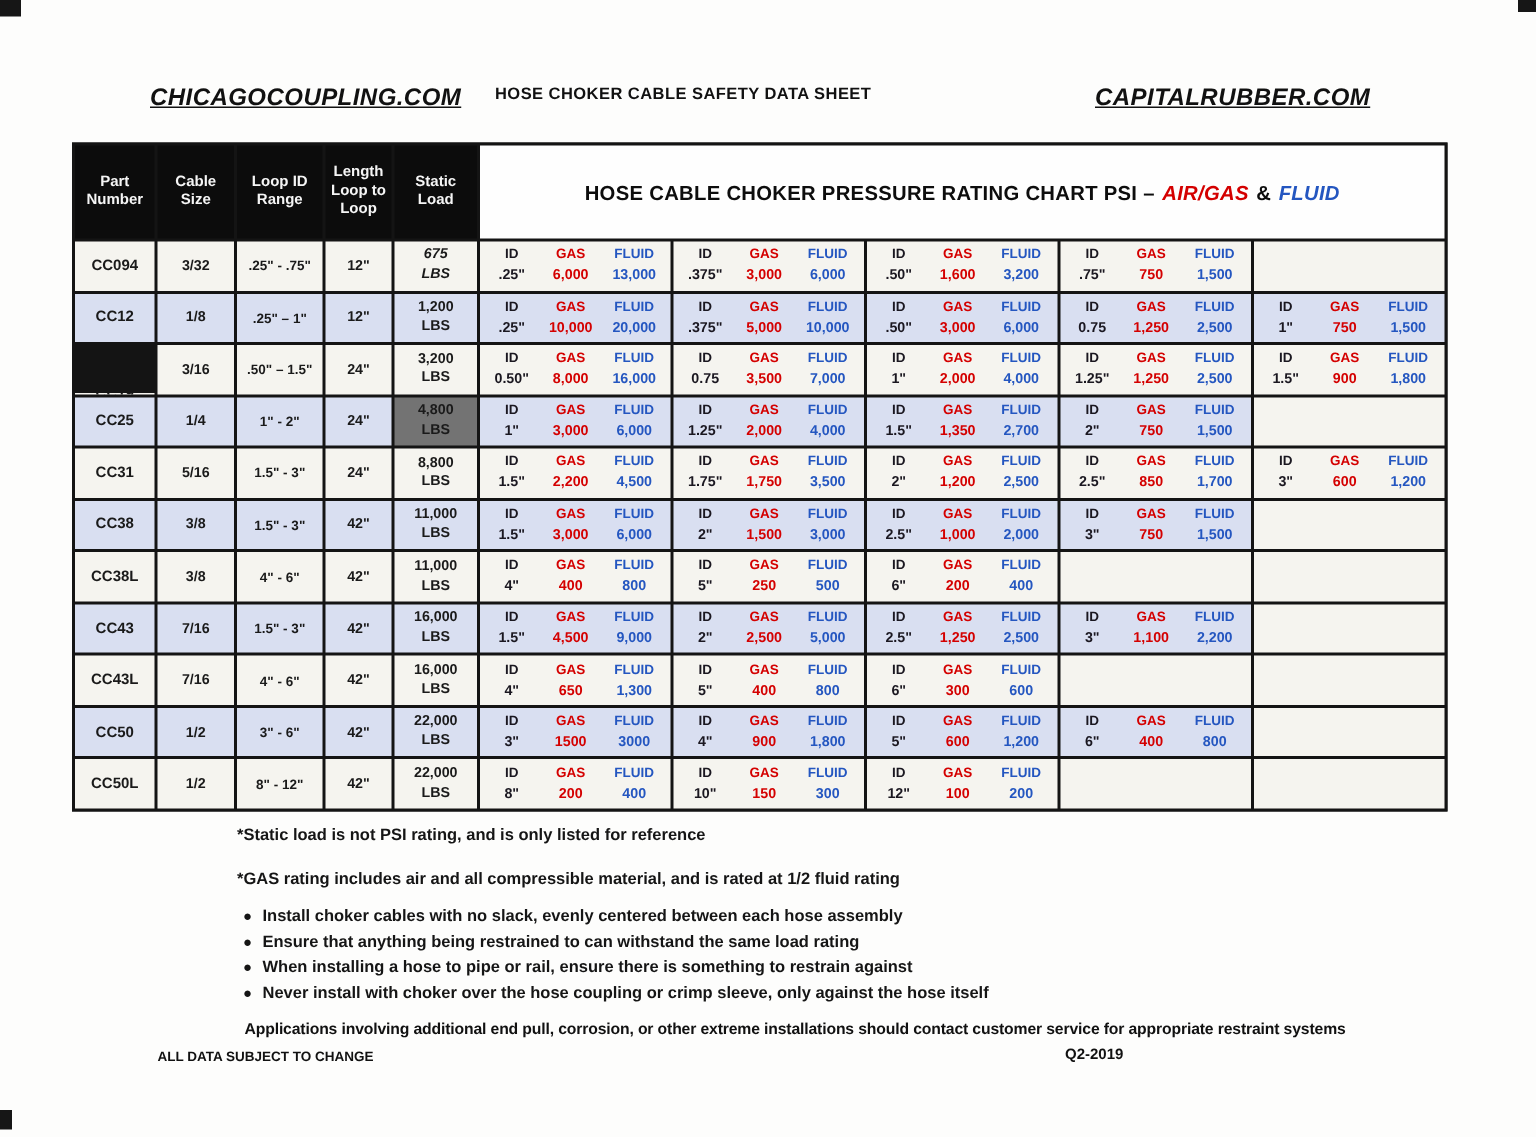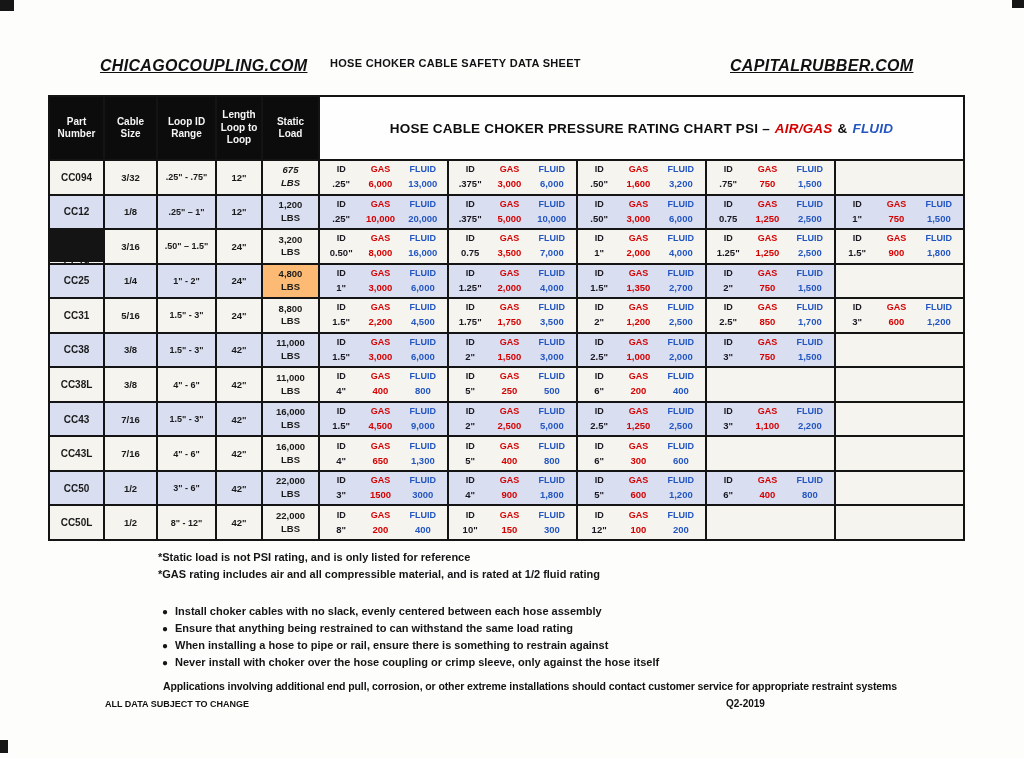--- a/index.html
+++ b/index.html
@@ -49,21 +49,21 @@
   .c-gas { color:var(--gas); }
   .c-fluid { color:var(--fluid); }
 
   
   .note { position:absolute; left:158px; font-size:11px; font-weight:600; color:#151515; }
   .bullet-row { position:absolute; left:162px; font-size:11px; font-weight:bold; color:#151515; }
   .bullet-row .dot { display:inline-block; width:13px; font-size:10px; }
   .closing { position:absolute; left:163px; font-size:10.5px; font-weight:700; color:#111;
              letter-spacing:-0.1px; }
   .footer-left { position:absolute; left:105px; top:699px; font-size:9px; font-weight:bold; color:#111; }
-  .footer-right { position:absolute; left:710px; top:698px; font-size:10px; font-weight:bold; color:#111;margin-left:16px; }
+  .footer-right { position:absolute; left:710px; top:698px; font-size:10px; font-weight:bold; color:#111; }
 </style>
 </head>
 <body>
 
 <div class="page">
   <div class="corner tl"></div>
   <div class="corner tr"></div>
   <div class="corner bl"></div>
 
   <div class="site left">CHICAGOCOUPLING.COM</div>
@@ -223,21 +223,21 @@
         <div class="gh c-gas">GAS</div>
         <div class="gh c-fluid">FLUID</div>
         <div class="gv c-id">1.5"</div>
         <div class="gv c-gas">900</div>
         <div class="gv c-fluid">1,800</div>
       </div>
       <div class="cell left-cell part" style="background: rgb(217, 223, 241);">CC25</div>
       <div class="cell left-cell cable" style="background: rgb(217, 223, 241);">1/4</div>
       <div class="cell left-cell hose" style="background: rgb(217, 223, 241);">1" - 2"</div>
       <div class="cell left-cell len" style="background: rgb(217, 223, 241);">24"</div>
-      <div class="cell load-cell" style="background: #fdba74;">
+      <div class="cell load-cell" style="background: #737373;">
         <div class="">4,800</div>
         <div class="">LBS</div>
       </div>
       <div class="group-cell" style="background: rgb(217, 223, 241);">
         <div class="gh c-id">ID</div>
         <div class="gh c-gas">GAS</div>
         <div class="gh c-fluid">FLUID</div>
         <div class="gv c-id">1"</div>
         <div class="gv c-gas">3,000</div>
         <div class="gv c-fluid">6,000</div>
@@ -536,21 +536,21 @@
         <div class="gh c-fluid">FLUID</div>
         <div class="gv c-id">12"</div>
         <div class="gv c-gas">100</div>
         <div class="gv c-fluid">200</div>
       </div>
       <div class="group-cell empty"></div>
       <div class="group-cell empty"></div>
     </div>
 
   <div class="note" style="top:551px">*Static load is not PSI rating, and is only listed for reference</div>
-  <div class="note" style="top:568px">*GAS rating includes air and all compressible material, and is rated at 1/2 fluid rating</div>
+  <div class="note" style="top:580px">*GAS rating includes air and all compressible material, and is rated at 1/2 fluid rating</div>
 
   <div class="bullet-row" style="top:605px"><span class="dot">●</span><span>Install choker cables with no slack, evenly centered between each hose assembly</span></div>
   <div class="bullet-row" style="top:622px"><span class="dot">●</span><span>Ensure that anything being restrained to can withstand the same load rating</span></div>
   <div class="bullet-row" style="top:639px"><span class="dot">●</span><span>When installing a hose to pipe or rail, ensure there is something to restrain against</span></div>
   <div class="bullet-row" style="top:656px"><span class="dot">●</span><span>Never install with choker over the hose coupling or crimp sleeve, only against the hose itself</span></div>
 
   <div class="closing" style="top:680px">Applications involving additional end pull, corrosion, or other extreme installations should contact customer service for appropriate restraint systems</div>
 
   <div class="footer-left">ALL DATA SUBJECT TO CHANGE</div>
   <div class="footer-right">Q2-2019</div>

